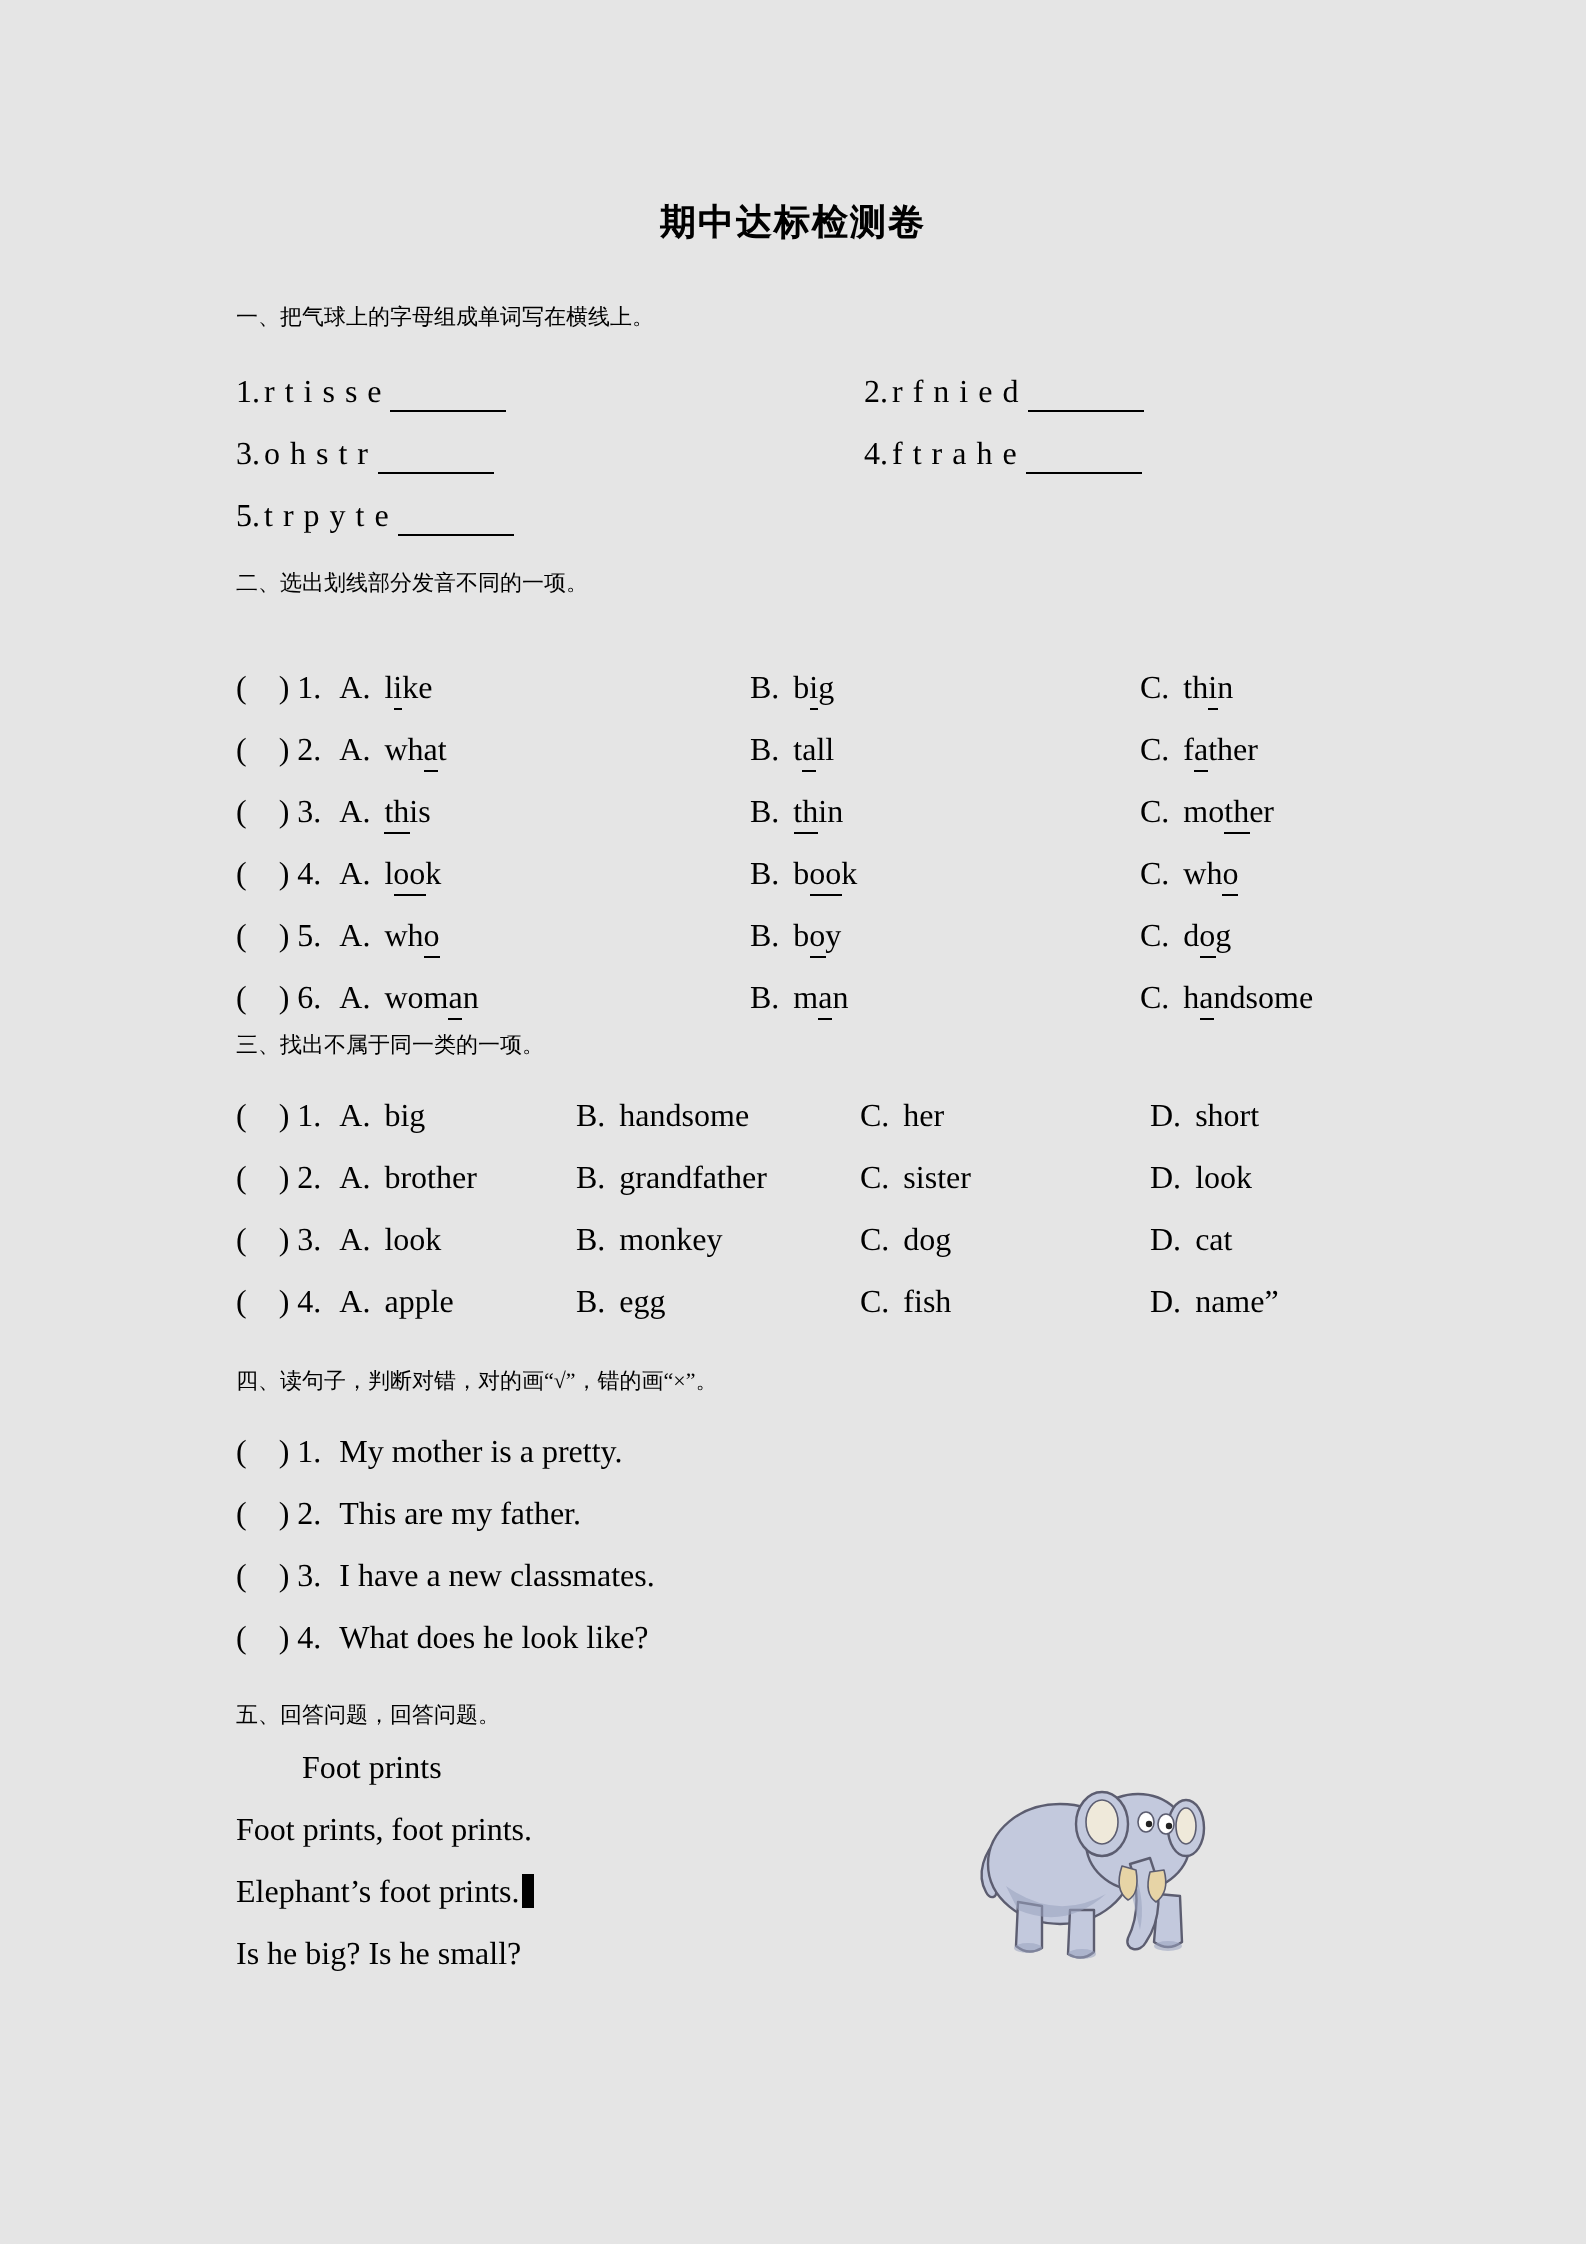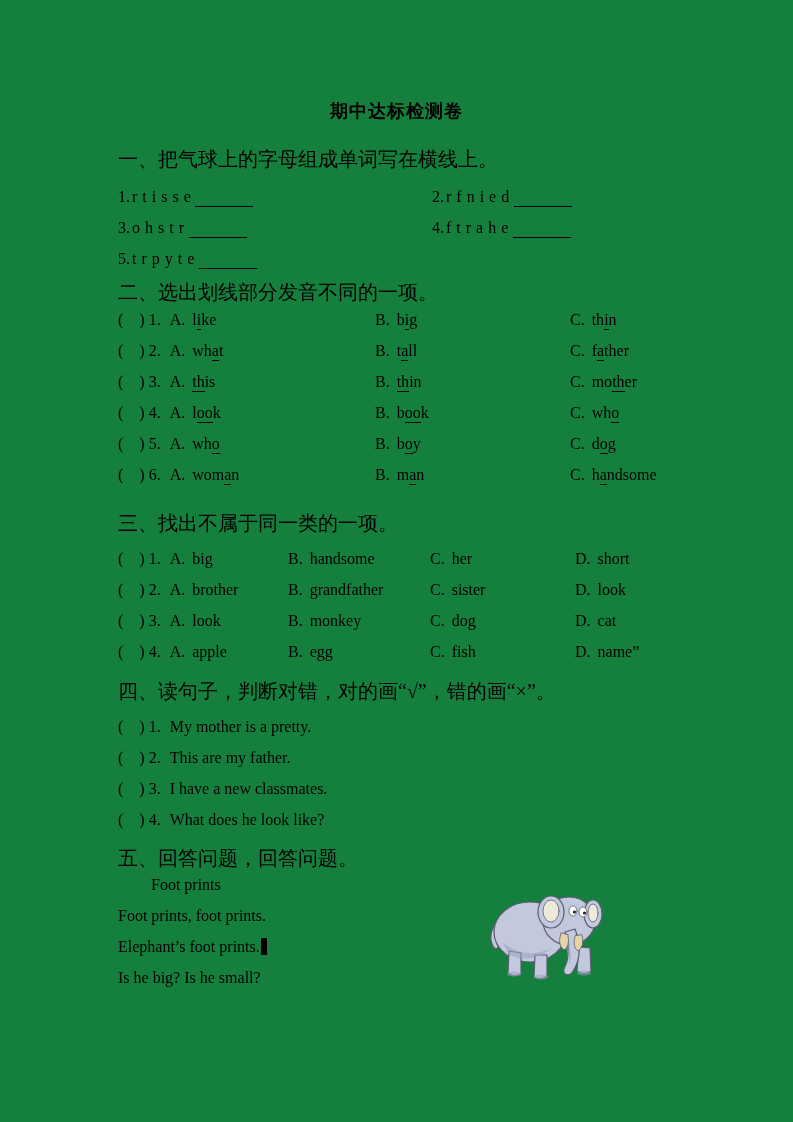--- a/index.html
+++ b/index.html
@@ -1,22 +1,22 @@
 <!DOCTYPE html>
 <html><head>
 <meta charset="utf-8">
 <style>
   html,body{margin:0;padding:0;background:#ffffff;}
-  .page{position:relative;width:793px;height:1122px;background:#15803d;color:#000;
+  .page{position:relative;width:793px;height:1122px;background:#e5e5e5;color:#000;
         font-family:"Liberation Serif","DejaVu Serif",serif;font-size:16px;overflow:hidden;}
   .title{position:absolute;top:99px;left:0;width:100%;text-align:center;margin:0;
          font-family:"Liberation Sans","DejaVu Sans",sans-serif;
          font-size:18px;font-weight:bold;letter-spacing:1px;}
   .sec{position:absolute;left:118px;width:562px;}
-  .h{font-size:20px;line-height:22px;height:22px;white-space:nowrap;}
+  .h{font-size:11px;line-height:22px;height:22px;white-space:nowrap;}
   .rows{margin:0;}
   .row{position:relative;height:31px;line-height:31px;white-space:nowrap;}
   .cell{position:absolute;top:0;white-space:nowrap;text-align:center;}
   .pfx{margin-right:9px;}
   .lab{margin-right:7px;}
   .u{border-bottom:1.5px solid #000;padding-bottom:1px;}
   .lt{letter-spacing:0.5px;margin-left:2px;}
   .blank{display:inline-block;width:58px;height:1.05em;border-bottom:1px solid #000;
          vertical-align:-5px;margin-left:4px;}
   .p-title{text-indent:33px;}
@@ -52,21 +52,21 @@
       <div class="row">
         <span class="cell" style="left:0">
           <span>5.</span><span class="lt">t r p y t e</span><span class="blank"></span>
         </span>
       </div>
     </div>
   </div>
 
   <div class="sec" style="top:281px">
     <div class="h">二、选出划线部分发音不同的一项。</div>
-    <div class="rows" style="margin-top:1px">
+    <div class="rows" style="margin-top:26px">
 
       <div class="row">
         <span class="cell" style="left:0">
           <span class="pfx">( ) 1.</span><span class="lab">A.</span><span><span>l</span><span class="u">i</span><span>ke</span></span>
         </span>
         <span class="cell" style="left:257px">
           <span class="lab">B.</span><span><span>b</span><span class="u">i</span><span>g</span></span>
         </span>
         <span class="cell" style="left:452px">
           <span class="lab">C.</span><span><span>th</span><span class="u">i</span><span>n</span></span>

